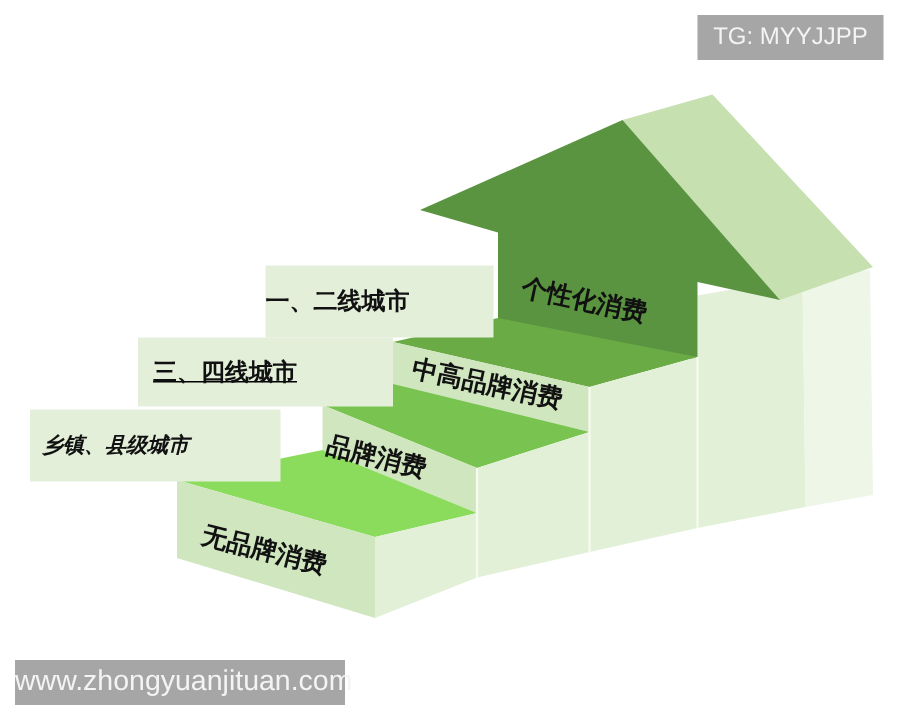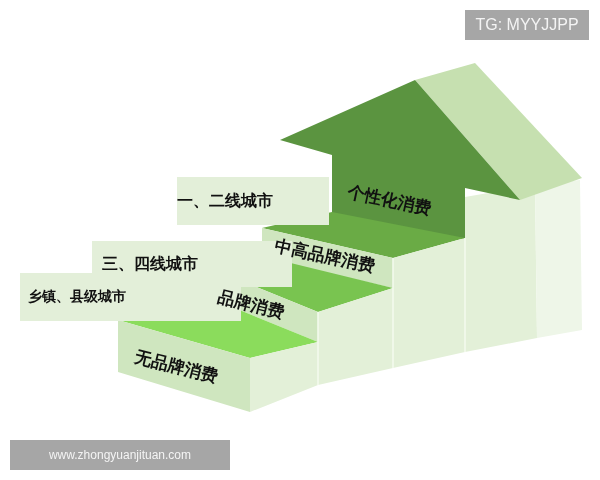--- a/index.html
+++ b/index.html
@@ -35,26 +35,26 @@
 
   <polygon points="118,320 215,300 318,342 250,358" fill="#8bdc5c"></polygon>
   <polygon points="118,320 250,358 250,412 118,372" fill="#cfe6bf"></polygon>
   <polygon points="250,358 318,342 318,385 250,412" fill="#e3f0d8"></polygon>
   <line x1="318" y1="312" x2="318" y2="385" stroke="#f5fbef" stroke-width="1.5"></line>
 </svg>
 
 <div class="city" style="left:177px;top:177px;width:152px;height:48px;padding-left:0;box-sizing:border-box;">
   <span>一、二线城市</span>
 </div>
-<div class="city" style="left:92px;top:241px;width:200px;height:46px;padding-left:10px;box-sizing:border-box;">
+<div class="city" style="left:92px;top:225px;width:170px;height:46px;padding-left:10px;box-sizing:border-box;text-decoration:underline;">
   <span>三、四线城市</span>
 </div>
-<div class="city" style="left:20px;top:273px;width:221px;height:48px;padding-left:8px;box-sizing:border-box;">
+<div class="city" style="left:20px;top:273px;width:167px;height:48px;padding-left:8px;box-sizing:border-box;font-style:italic;">
   <span style="font-size:14px">乡镇、县级城市</span>
 </div>
 
 <div class="lbl" style="left:348px;top:180px;transform:rotate(12deg);transform-origin:left center;">个性化消费</div>
 <div class="lbl" style="left:275px;top:234px;transform:rotate(12deg);transform-origin:left center;">中高品牌消费</div>
 <div class="lbl" style="left:218px;top:285px;transform:rotate(14deg);transform-origin:left center;">品牌消费</div>
 <div class="lbl" style="left:135px;top:345px;transform:rotate(14deg);transform-origin:left center;">无品牌消费</div>
 
 <div class="wm" style="left:465px;top:10px;width:124px;height:30px;line-height:30px;text-align:center;font-size:16px;">TG: MYYJJPP</div>
-<div class="wm" style="left:10px;top:440px;width:220px;height:30px;line-height:30px;text-align:center;font-size:12px;">www.zhongyuanjituan.com</div>
+<div class="wm" style="left:10px;top:440px;width:220px;height:30px;line-height:30px;text-align:center;font-size:19px;">www.zhongyuanjituan.com</div>
 
 </body></html>

